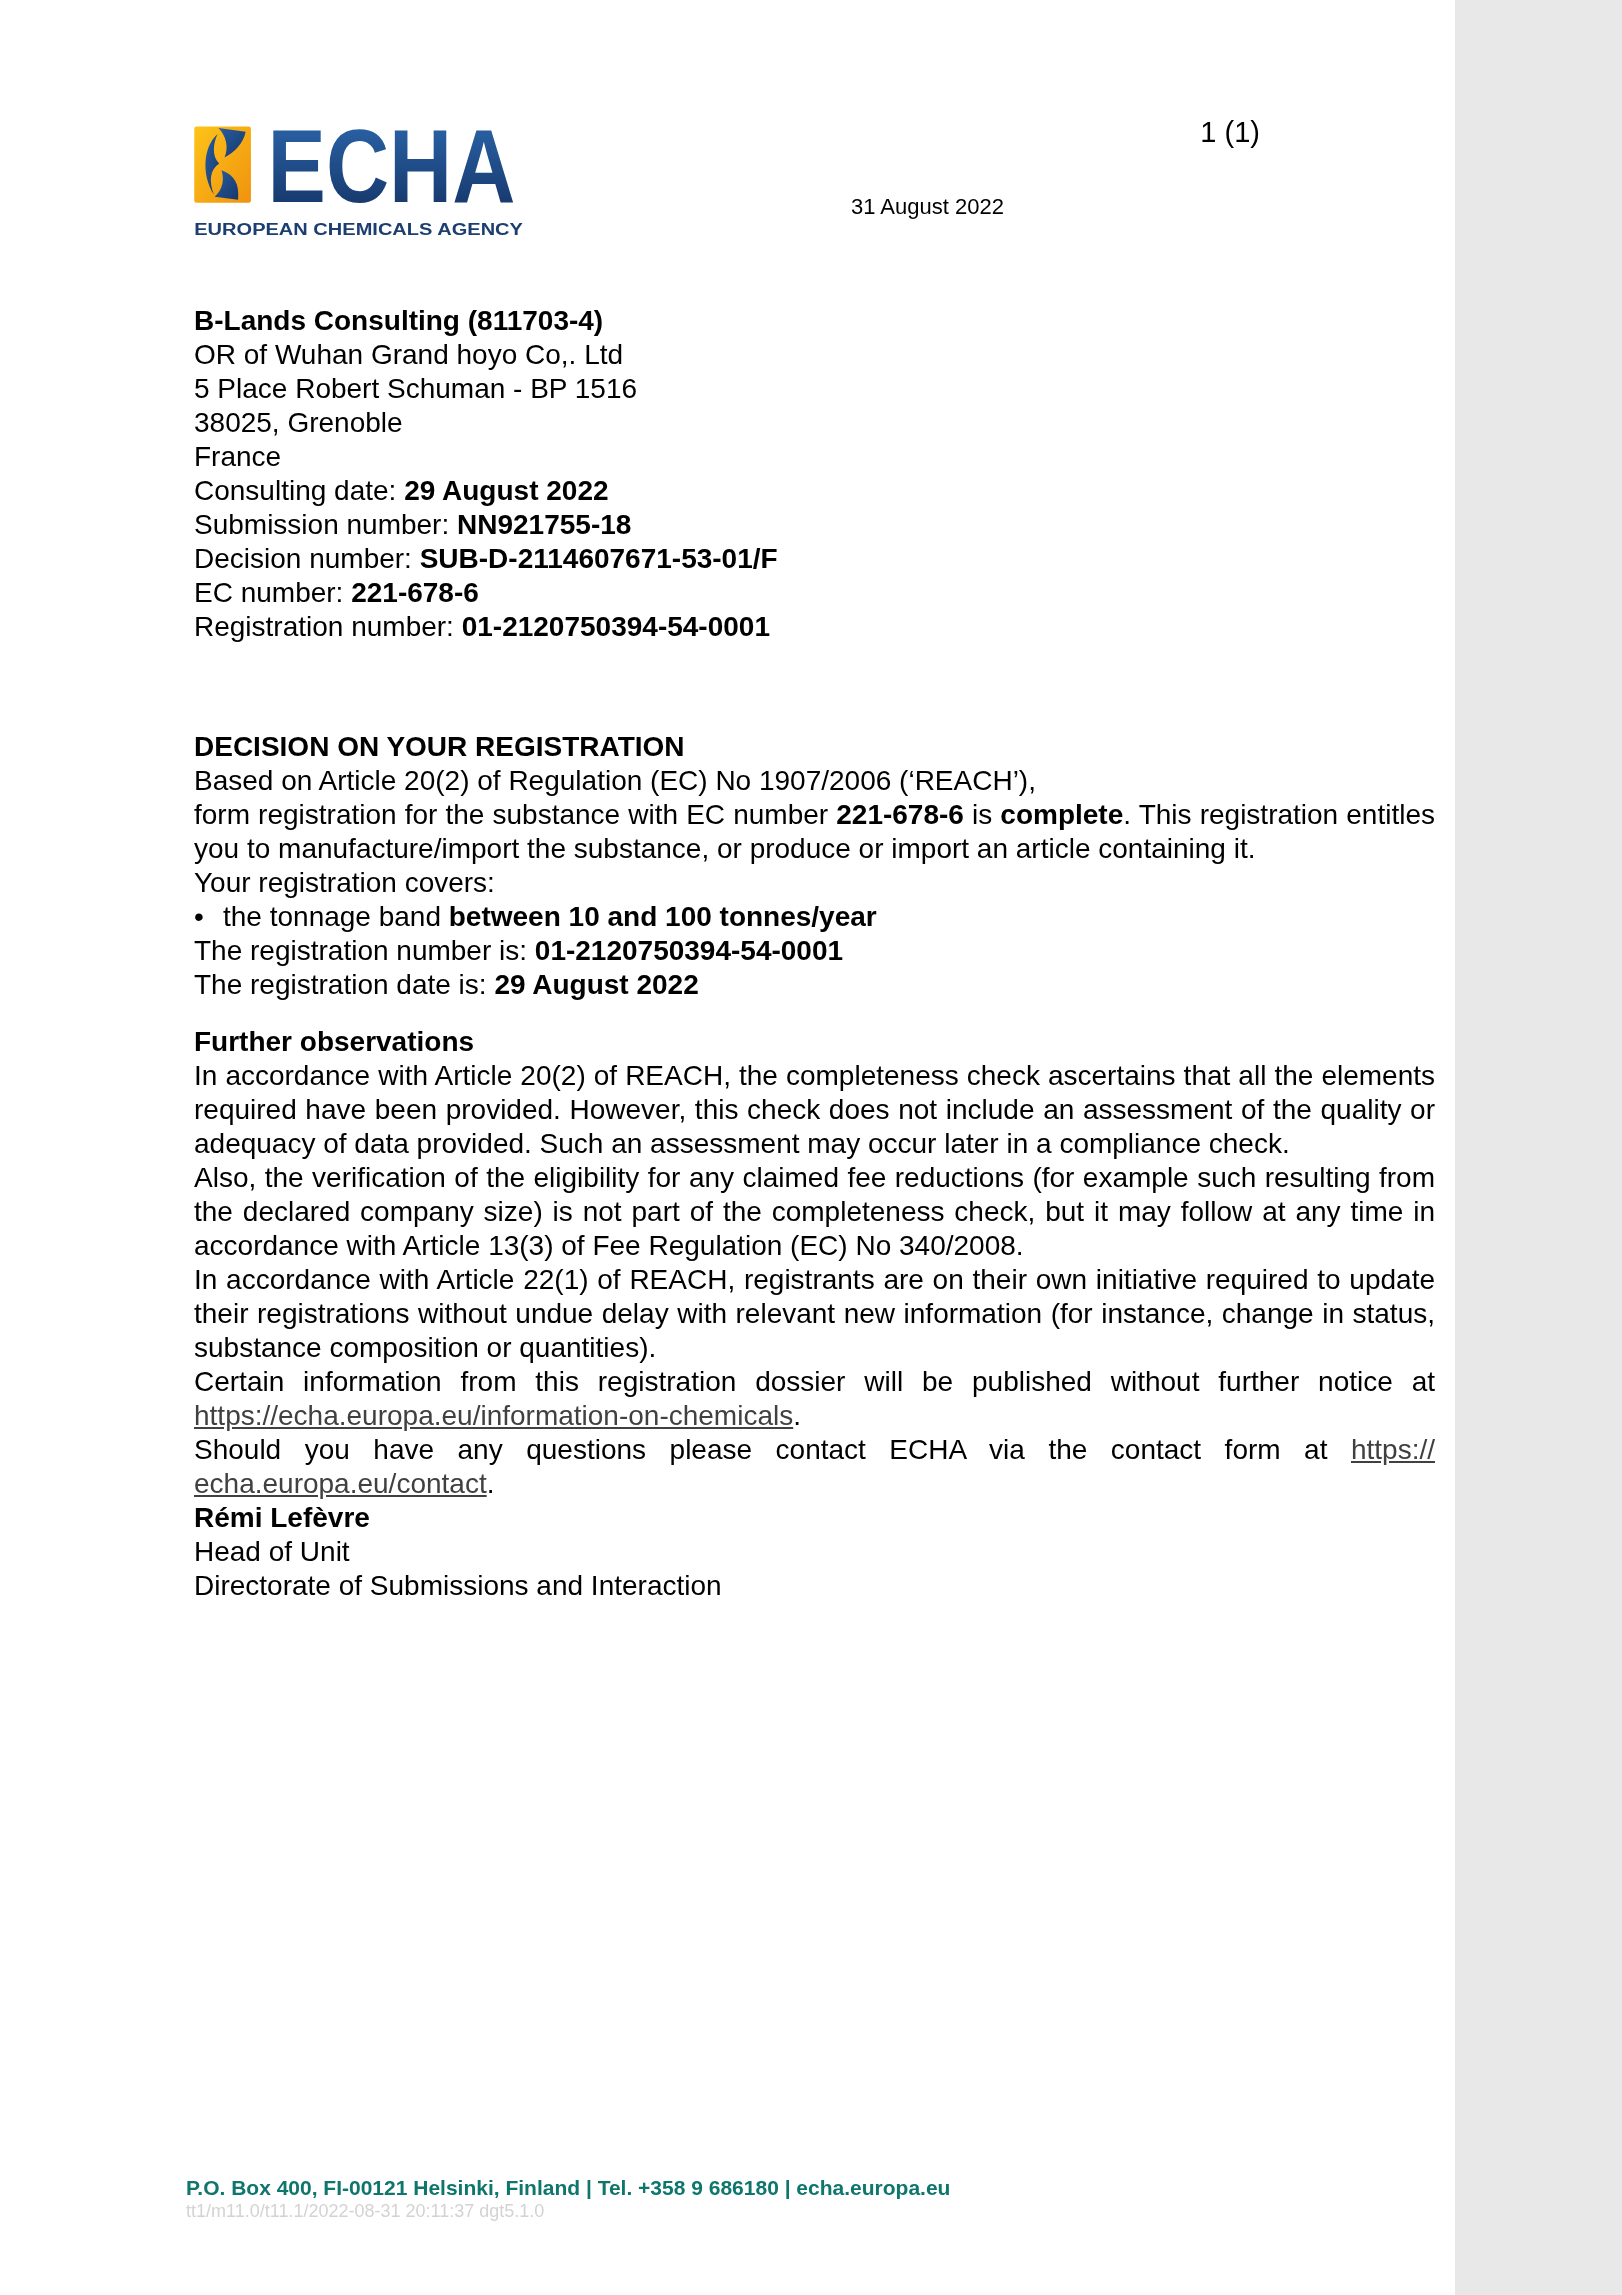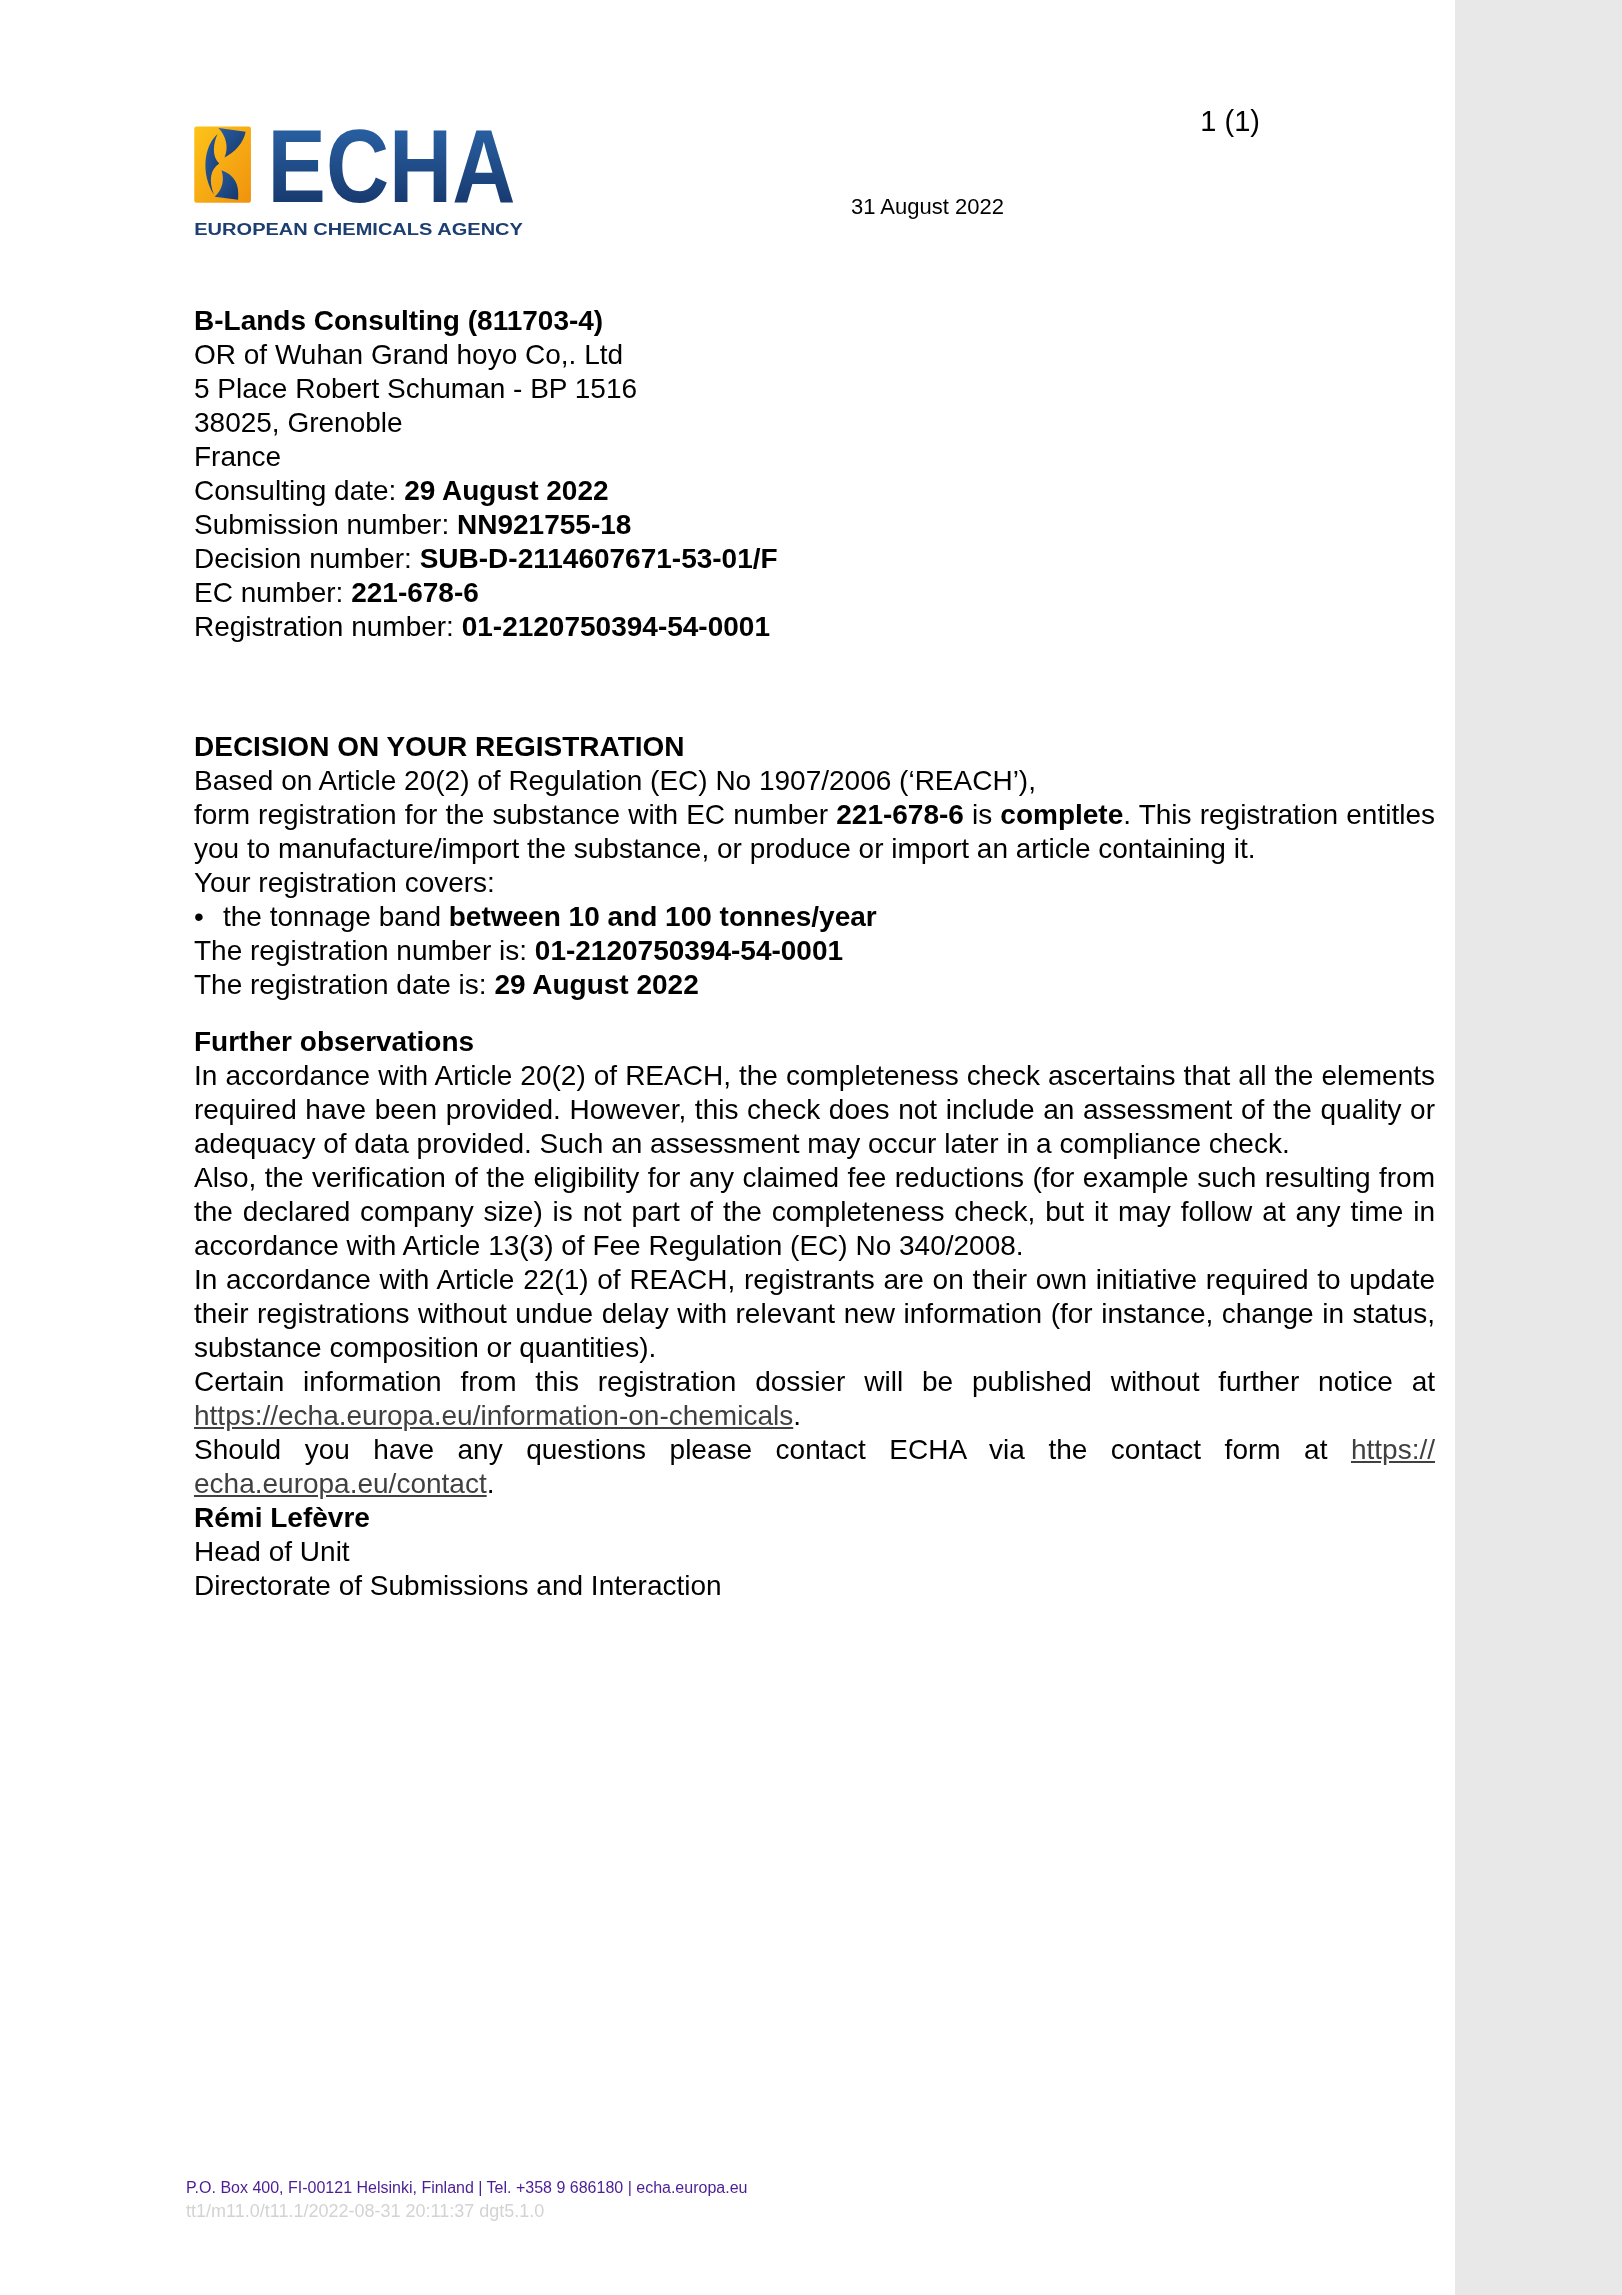--- a/index.html
+++ b/index.html
@@ -9,21 +9,21 @@
     height: 2295px;
     background: #ffffff;
     font-family: "Liberation Sans", sans-serif;
     color: #000000;
     overflow: hidden;
   }
 
   
   #logo { position: absolute; left: 192px; top: 106px; }
   #page-number {
-    position: absolute; top: 104px; right: 195px;
+    position: absolute; top: 115px; right: 195px;
     font-size: 29px; line-height: 34px;
   }
   #letter-date {
     position: absolute; left: 851px; top: 190px;
     font-size: 22px; line-height: 34px;
   }
 
   
   #content {
     position: absolute; left: 194px; top: 304px; width: 1241px;
@@ -52,21 +52,21 @@
   #para4 { margin-top: 22.6px; }
   #para5 { margin-top: 21px; }
 
   a.doc-link { color: #404040; text-decoration: underline; }
 
   #signature { margin-top: 87px; }
   #signature div { line-height: 34px; }
 
   
   #footer { position: absolute; left: 186px; top: 2177px; }
-  #footer-contact { font-size: 16px; line-height: 22.6px; color: #4c1d95; }
+  #footer-contact { font-size: 21px; line-height: 22.6px; color: #0f766e; font-weight: bold; }
   #footer-meta { font-size: 18px; line-height: 22.6px; color: #d3d3d3; }
 </style>
 </head>
 <body>
 
 <div id="page">
 
   <div id="logo">
     <svg width="340" height="140" viewBox="0 0 450 185">
       <defs>

